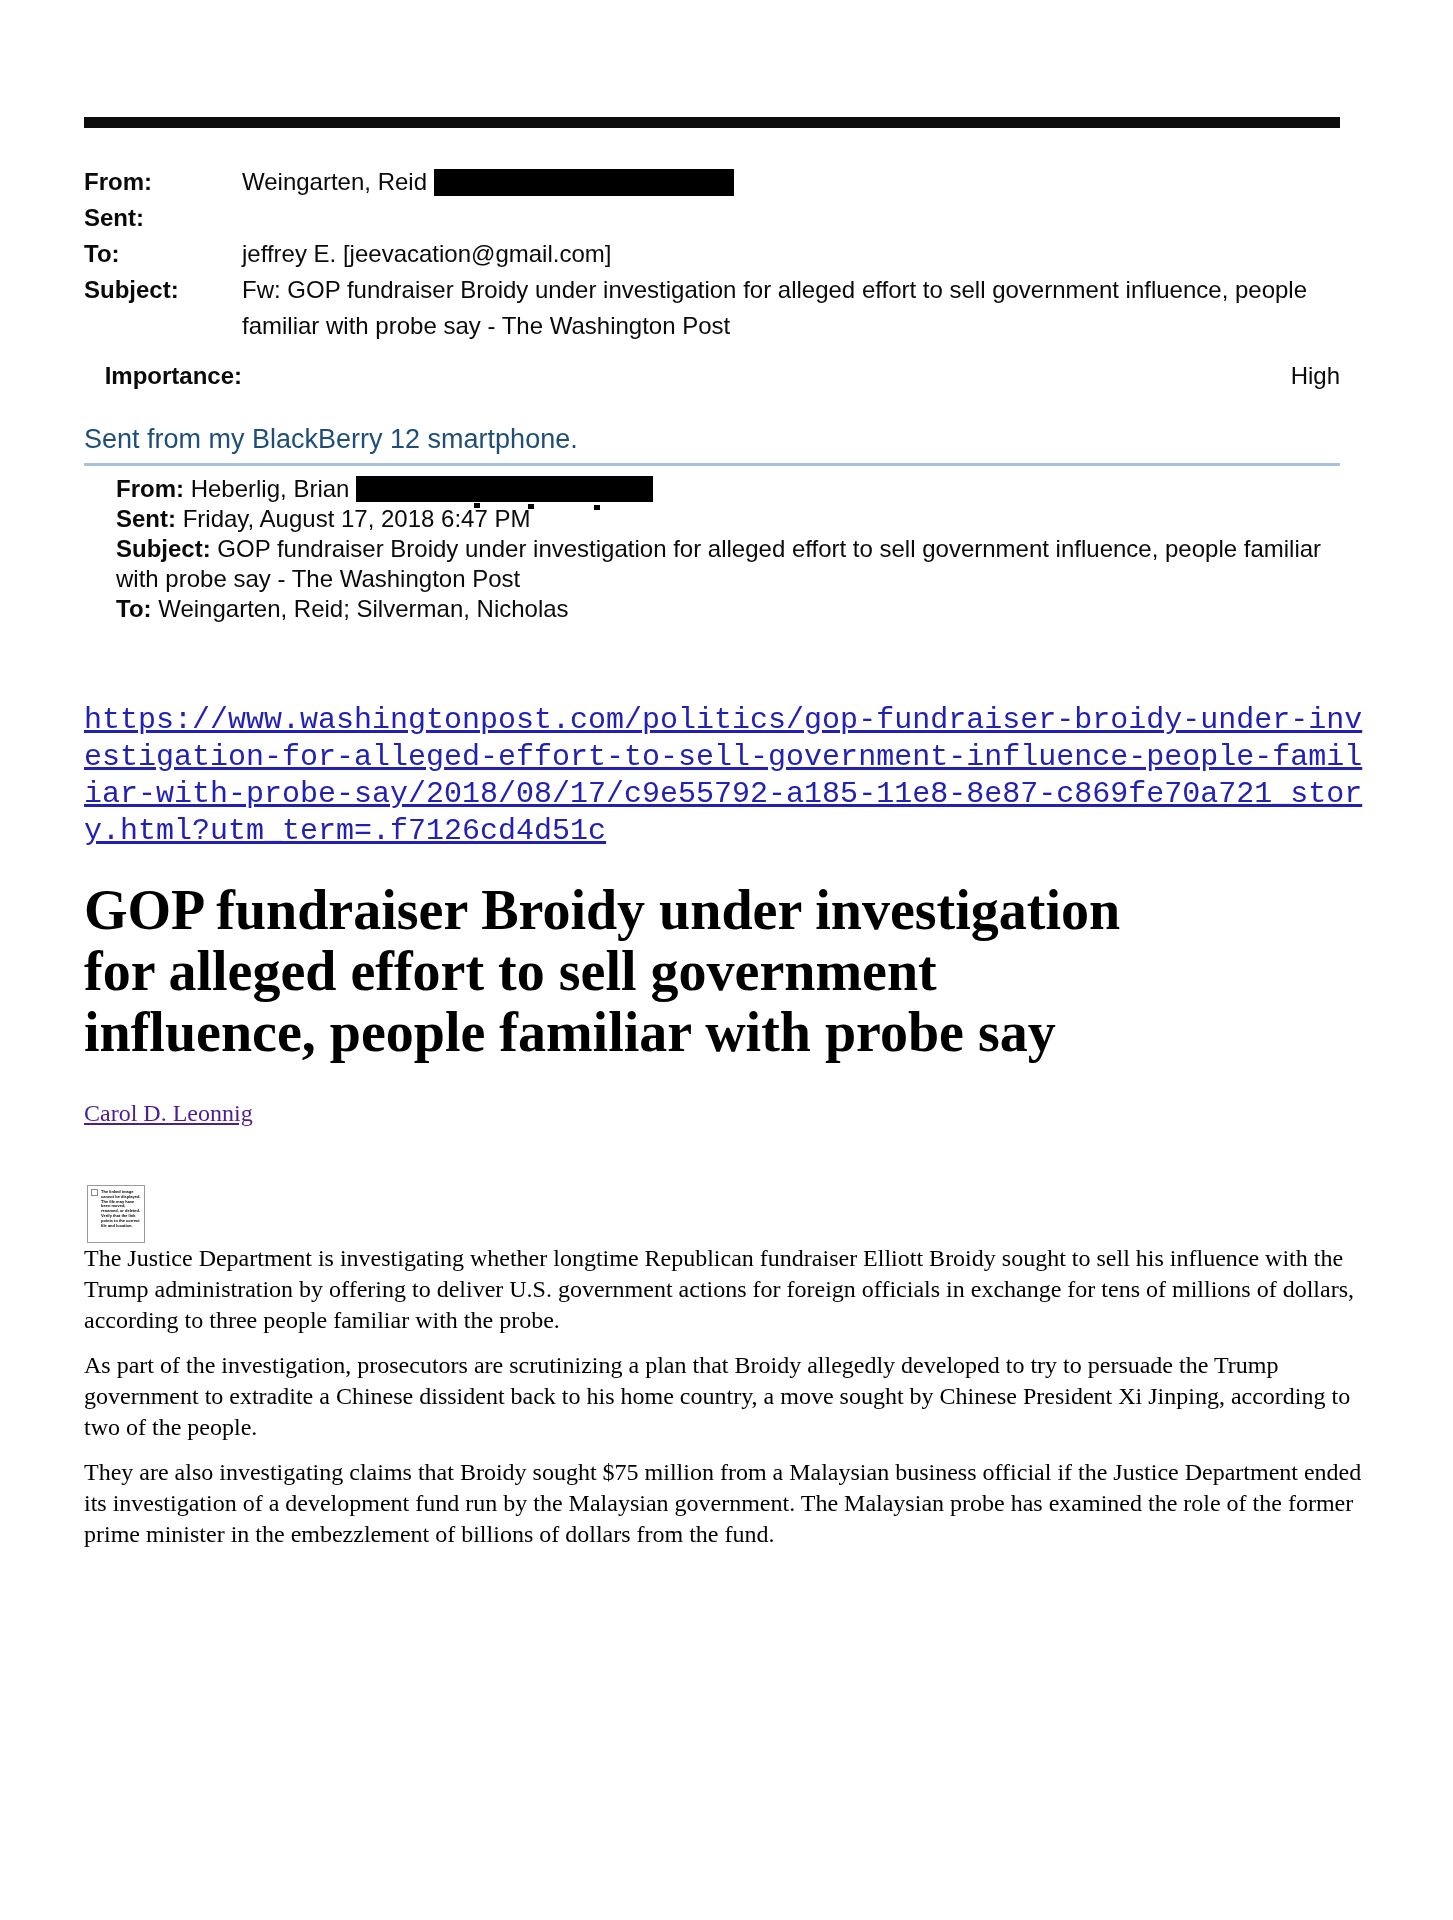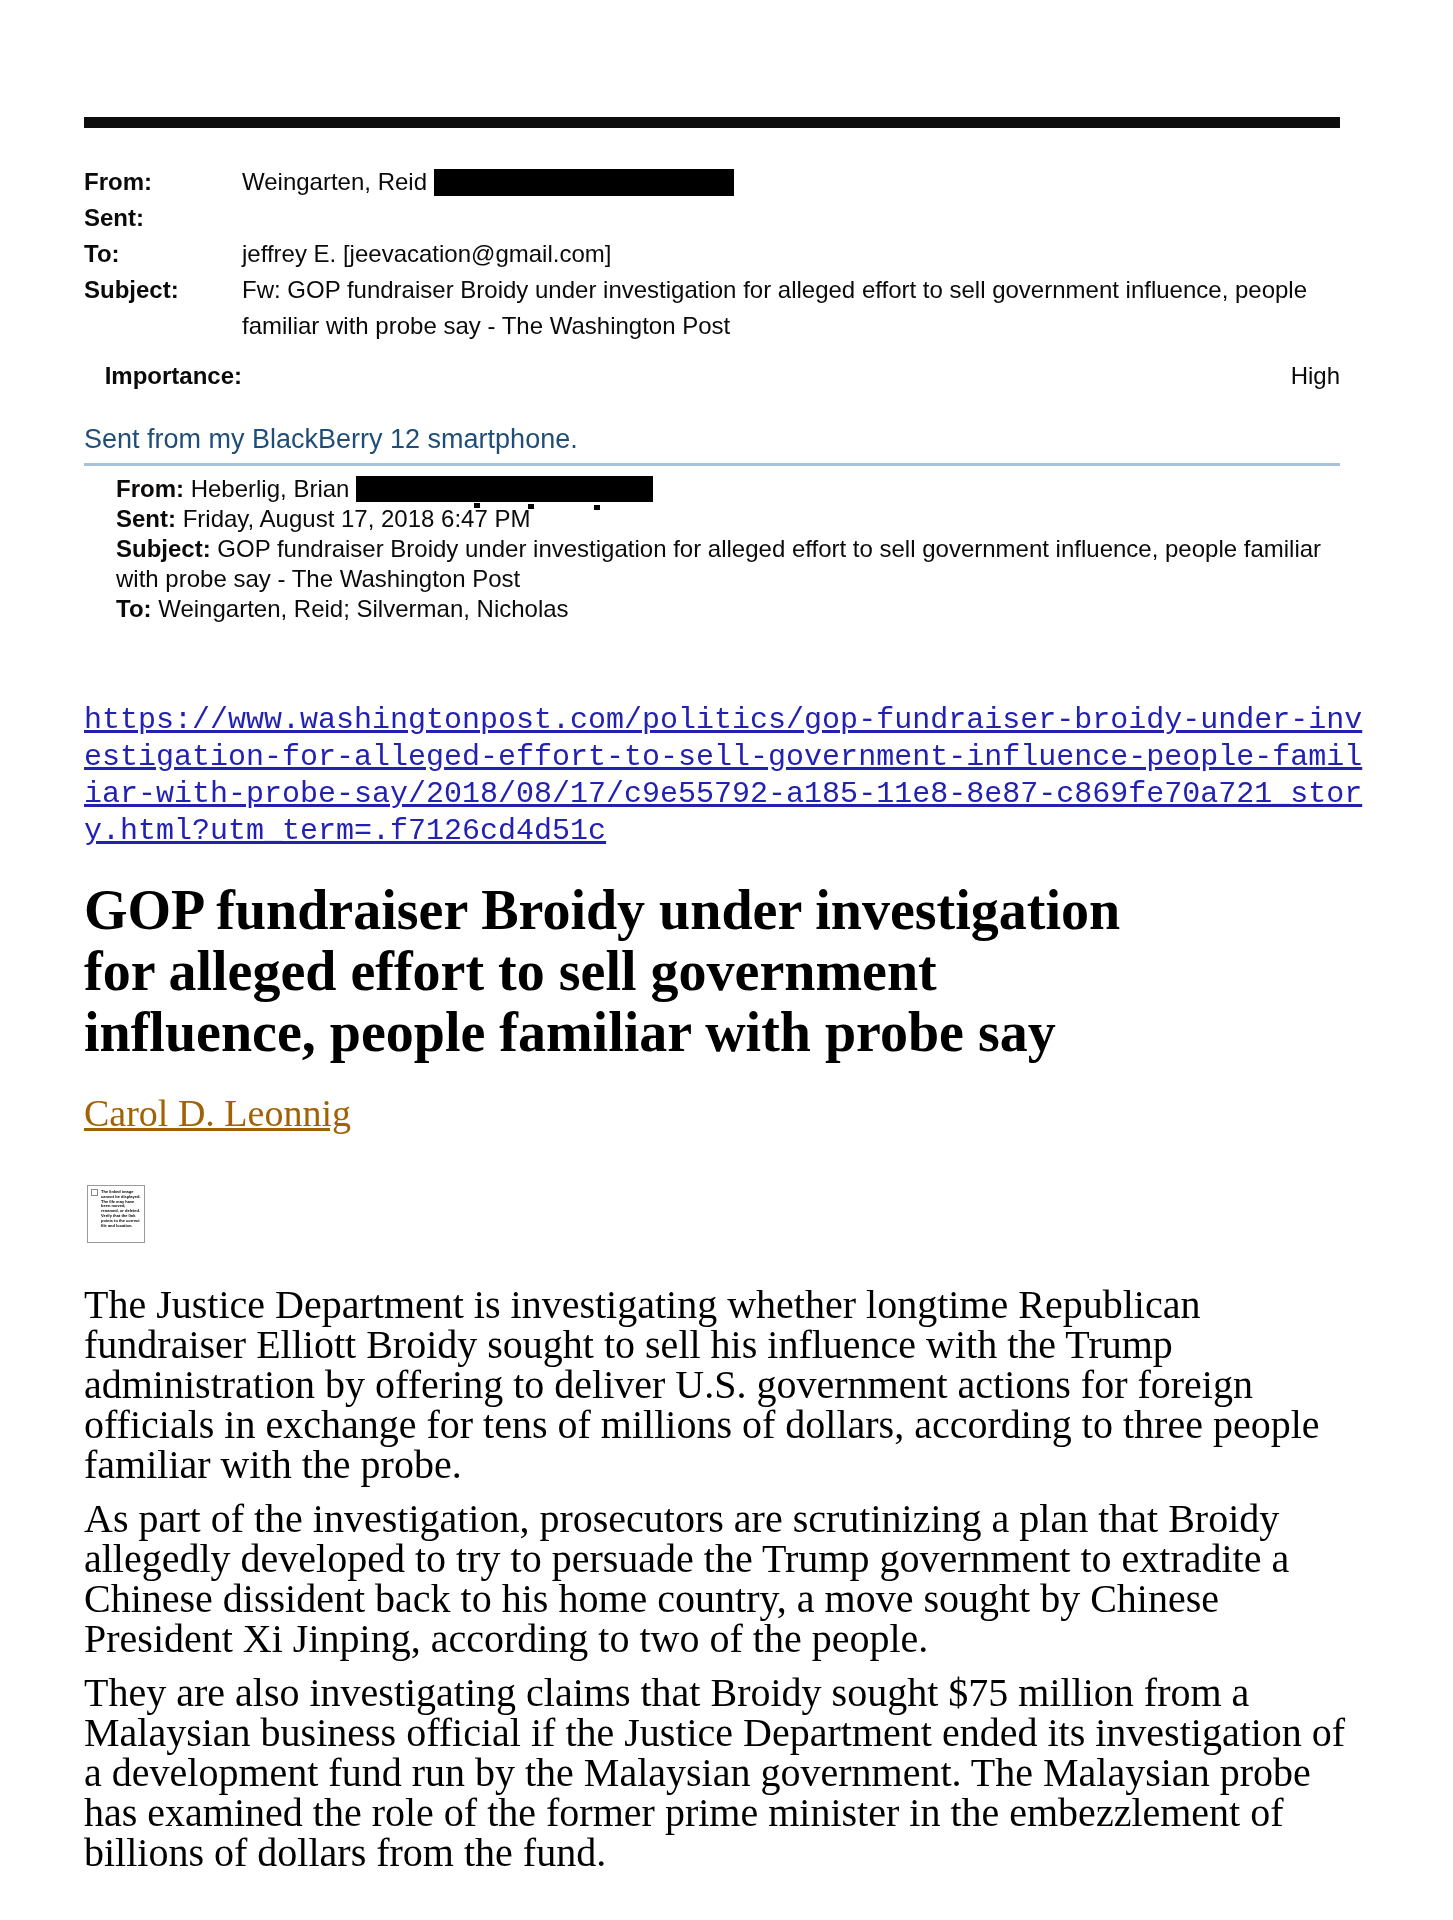--- a/index.html
+++ b/index.html
@@ -40,35 +40,35 @@
     font-family:Liberation Mono, monospace;font-size:30px;line-height:37px;
     color:#2221B2;text-decoration:underline;word-break:break-all;cursor:pointer;}
 
   
   .headline{margin:30px 0 0 0;max-width:1040px;
     font-family:"Liberation Serif",serif;font-weight:bold;
     font-size:56px;line-height:61px;color:#000;}
 
   
   .byline{display:inline-block;margin-top:26px;
-    font-family:"Liberation Serif",serif;font-size:38px;line-height:48px;
-    color:#a16207;text-decoration:underline;cursor:pointer;}
+    font-family:"Liberation Serif",serif;font-size:24px;line-height:48px;
+    color:#4c1d95;text-decoration:underline;cursor:pointer;}
 
   
   .imgbox{margin-top:48px;margin-left:3px;width:58px;height:58px;
     border:1px solid #9a9a9a;background:#fff;position:relative;box-sizing:border-box;}
   .imgbox-icon{position:absolute;top:3px;left:3px;width:7px;height:7px;
     border:1px solid #8a8a8a;box-sizing:border-box;}
   .imgbox-text{position:absolute;top:3px;left:13px;width:52px;
     font-size:5px;line-height:6px;font-weight:bold;color:#000;
     transform:scale(0.8);transform-origin:top left;}
 
   
-  .body-copy{margin-top:42px;width:1284px;
-    font-family:"Liberation Serif",serif;font-size:40px;line-height:40px;color:#000;}
+  .body-copy{width:1284px;
+    font-family:"Liberation Serif",serif;font-size:24px;line-height:31px;color:#000;}
   .body-copy p{margin:0 0 14px 0;}
 </style>
 </head>
 <body>
 
 <div class="page">
   <div class="content">
 
     <div class="top-rule"></div>
 

